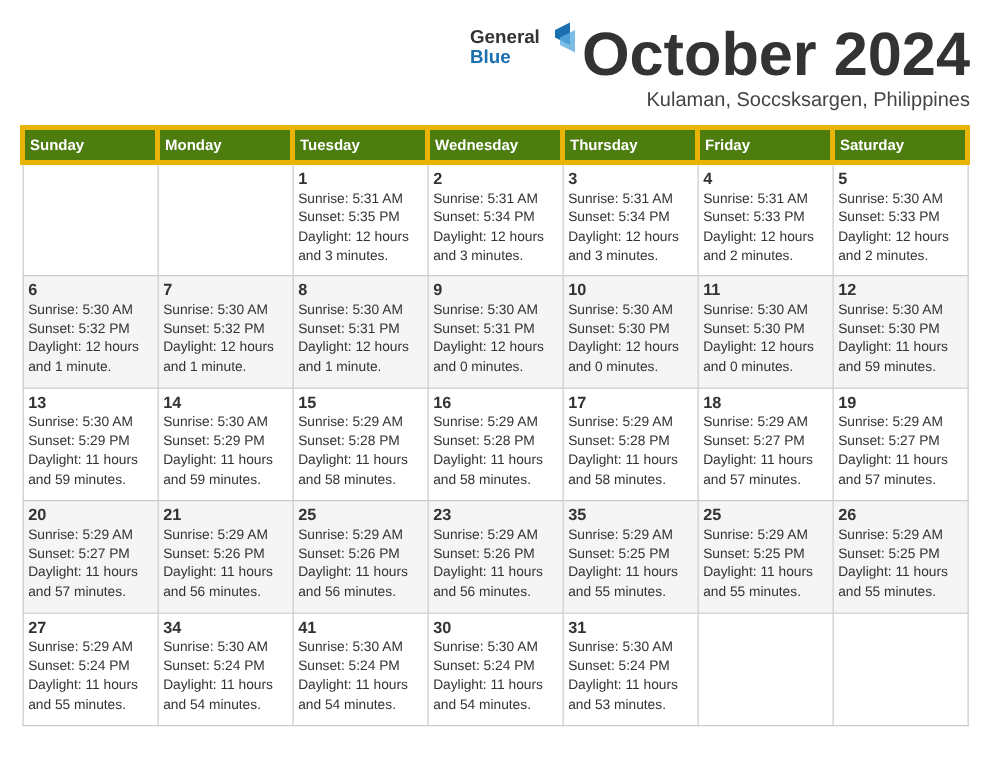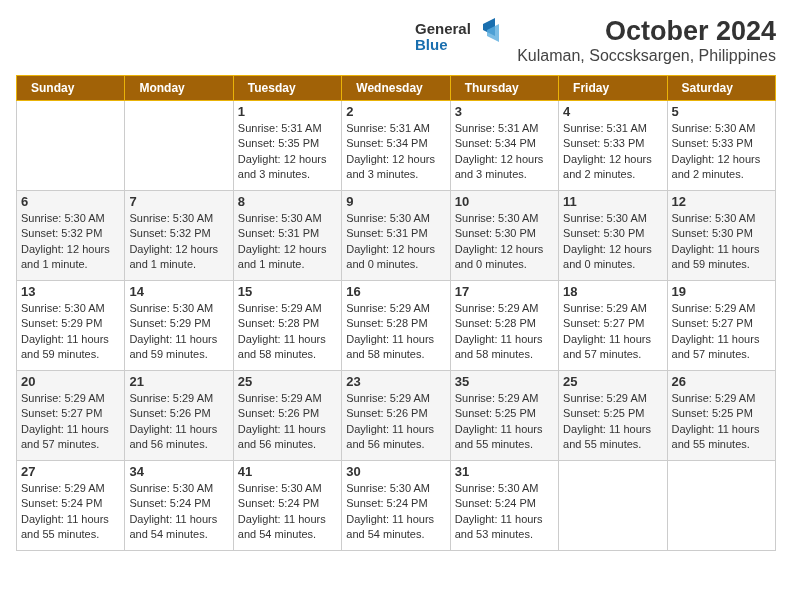--- a/index.html
+++ b/index.html
@@ -18,42 +18,42 @@
     }
     .logo {
       display: flex;
       flex-direction: column;
       align-items: flex-start;
     }
     .title-block {
       text-align: right;
     }
     .month-title {
-      font-size: 27px;
+      font-size: 49px;
       font-weight: bold;
       color: #333;
     }
     .location-title {
       font-size: 16px;
       color: #444;
       margin-left: 12px;
     }
     table {
       width: 100%;
       border-collapse: collapse;
       table-layout: fixed;
     }
     thead tr th {
-      background: #a16207;
+      background: #4d7c0f;
       color: #fff;
       font-size: 12px;
       font-weight: bold;
-      padding: 5px 14px;
+      padding: 5px 4px;
       text-align: left;
-      border: 1px solid #eab308;
+      border: 4px solid #eab308;
     }
     tbody tr td {
       border: 1px solid #ccc;
       vertical-align: top;
       padding: 3px 4px;
       font-size: 10px;
       color: #333;
       min-height: 80px;
       height: 90px;
     }

